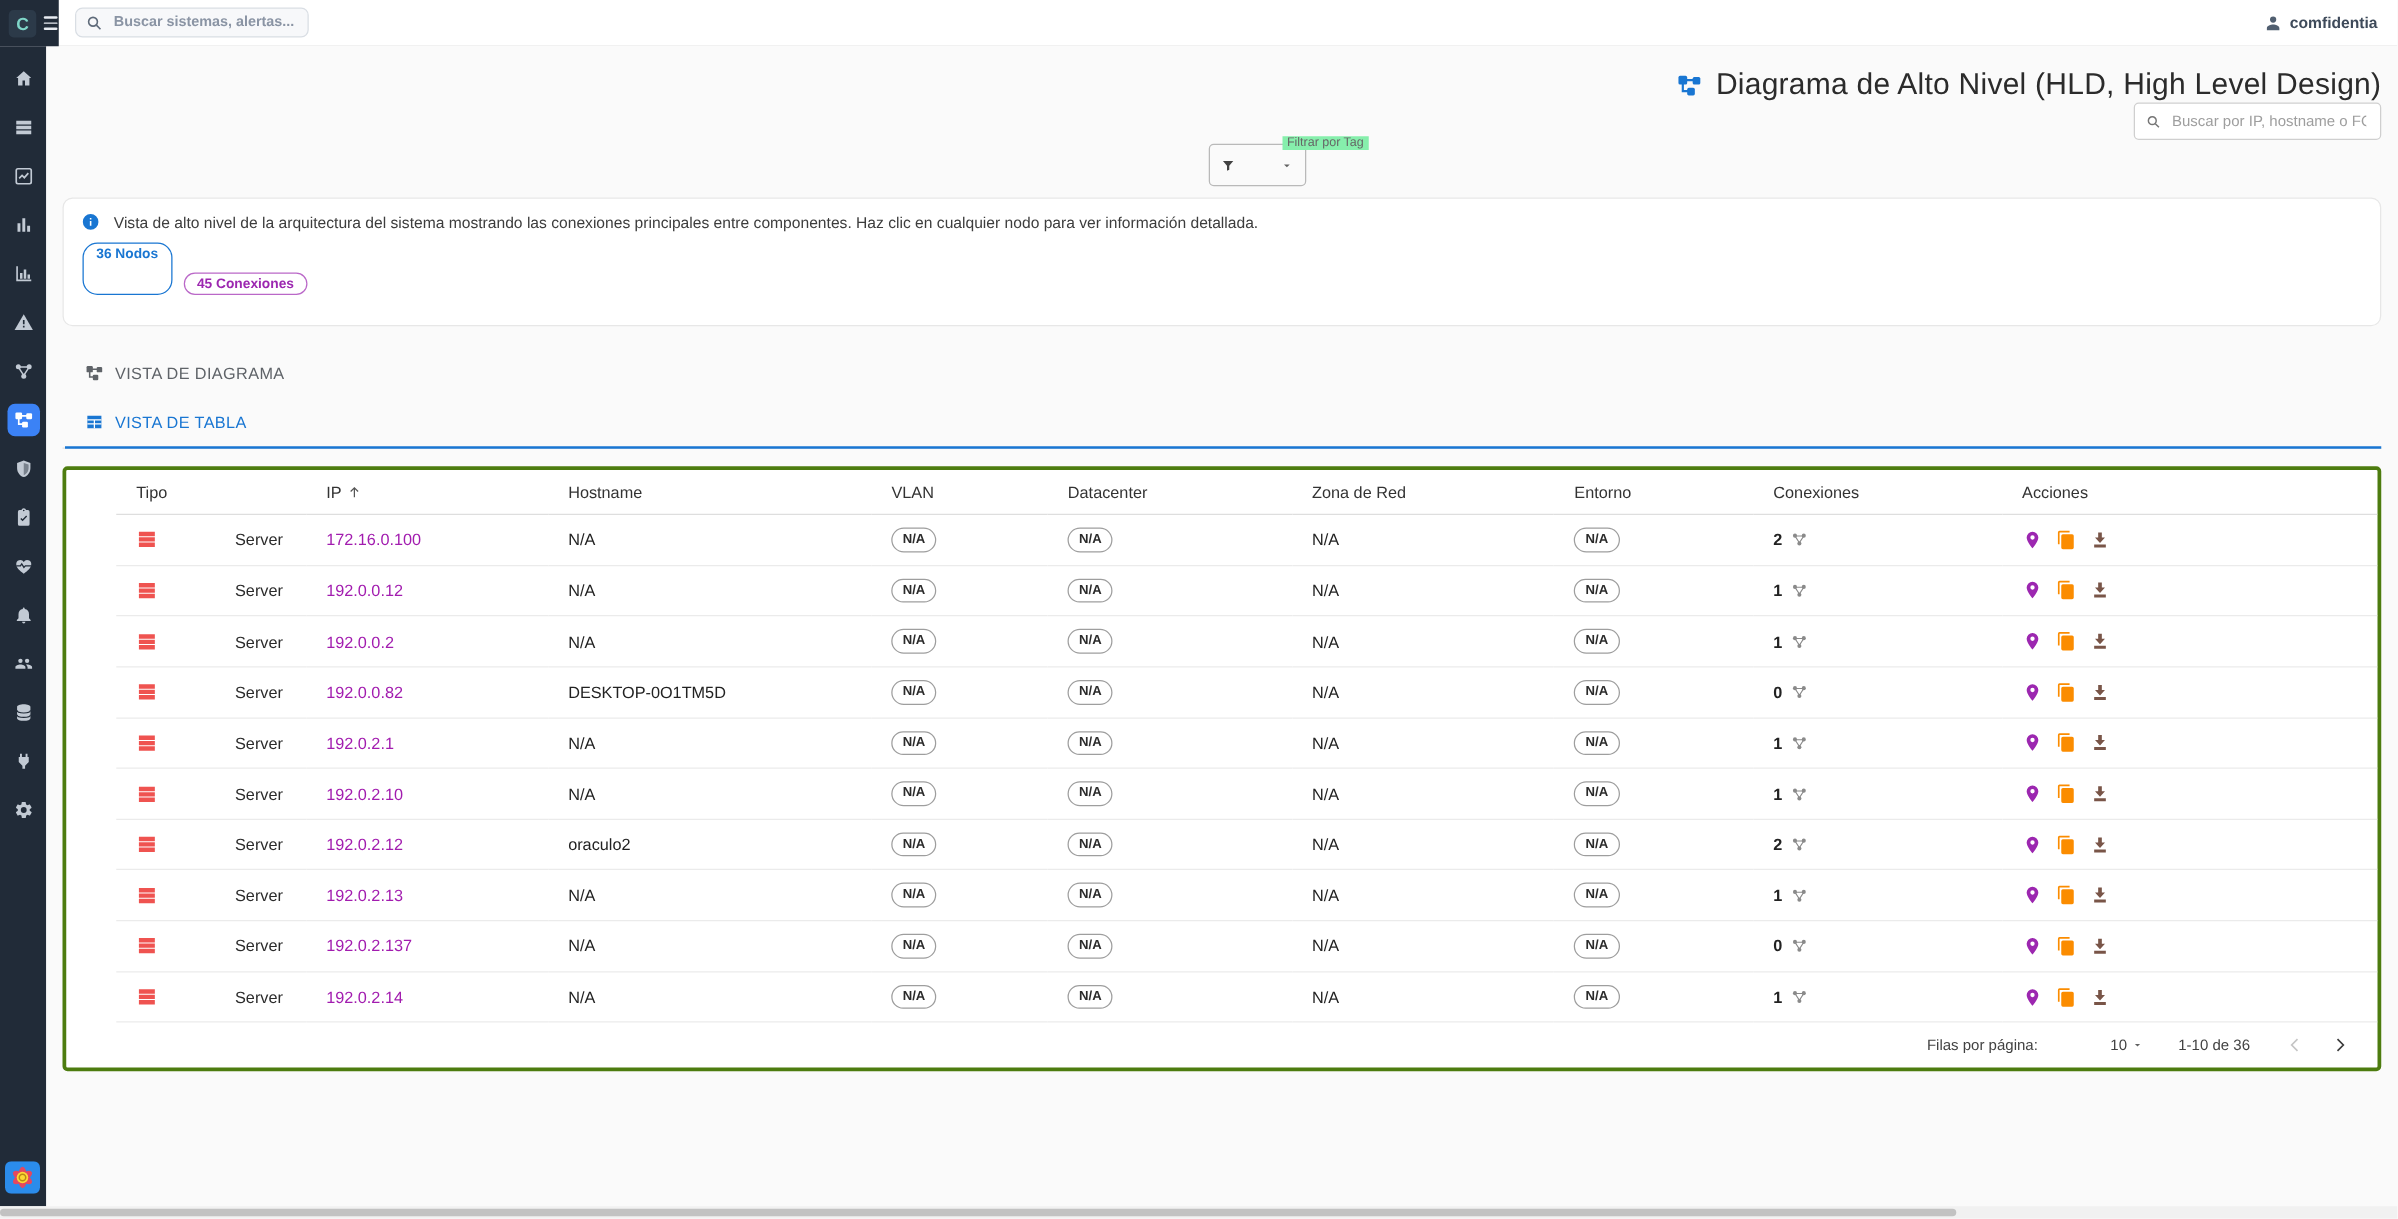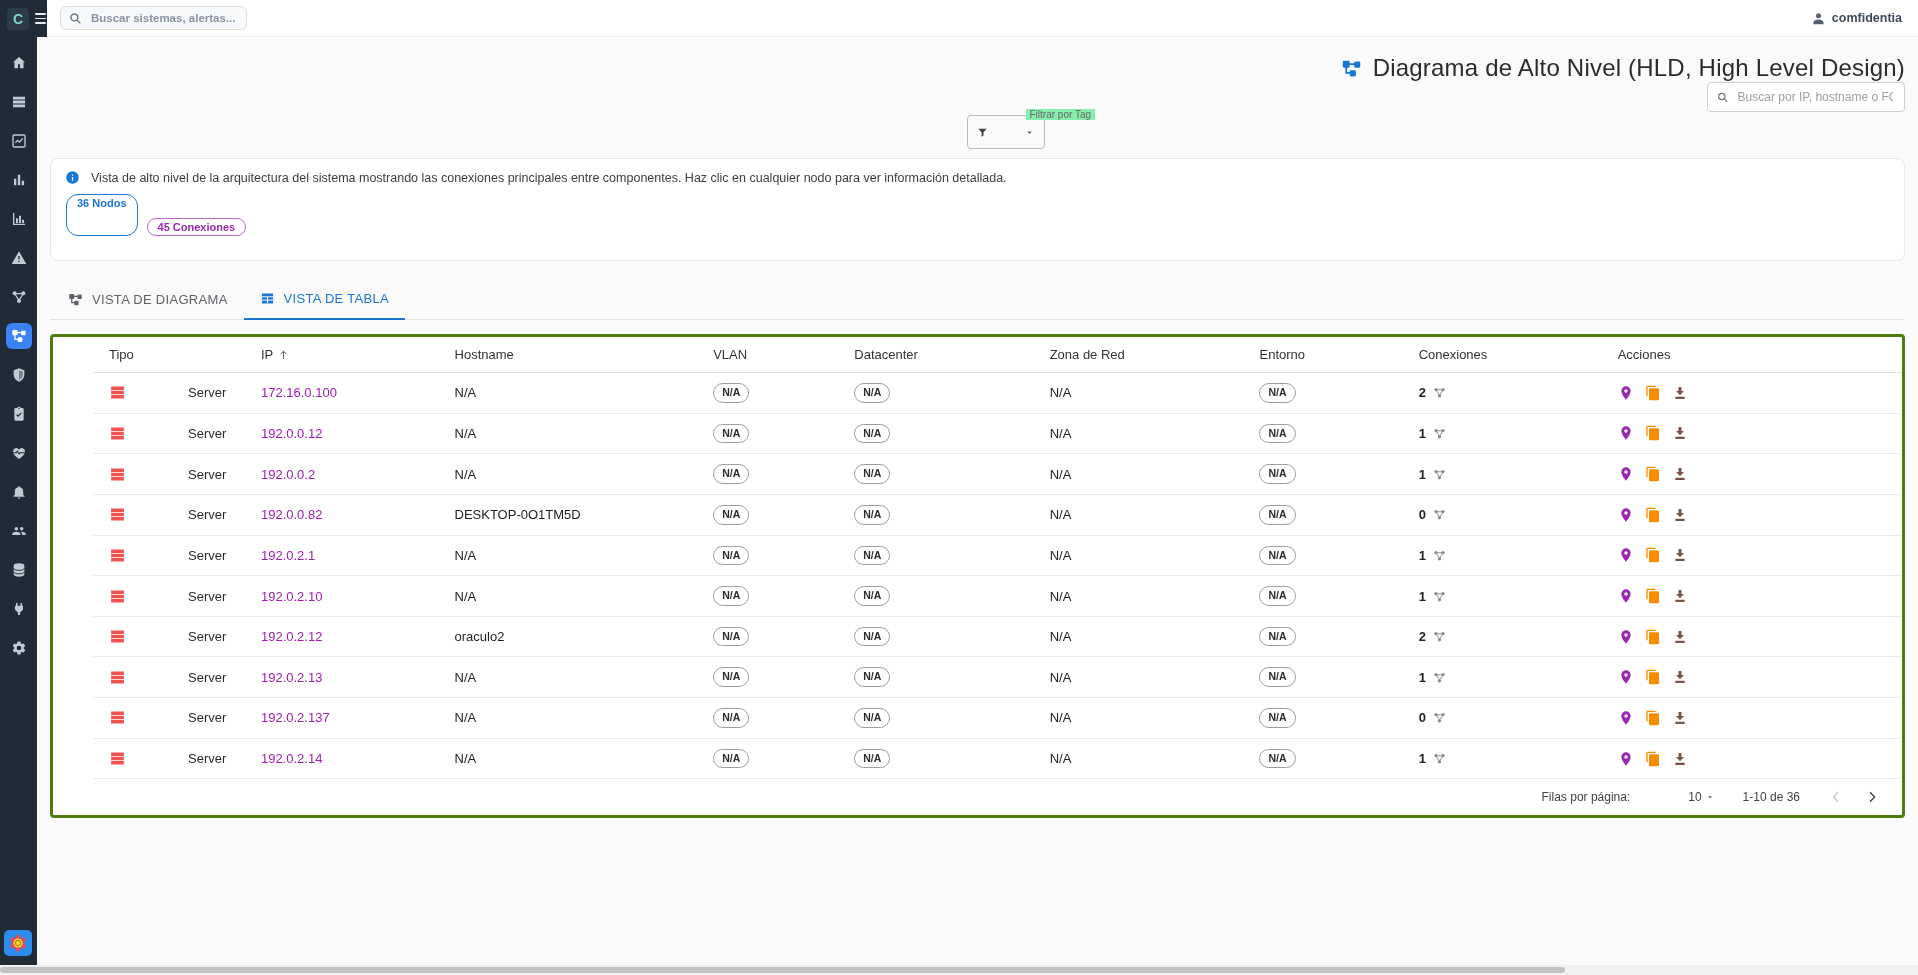--- a/index.html
+++ b/index.html
@@ -57,21 +57,21 @@
                         background:#86efac; padding:0 4px; white-space:nowrap;margin-left:40px; }
 
   .info-card { margin-top:9px; background:#fff; border:1px solid #e7e7e7; border-radius:8px;
                padding:11px 14px 24px 14px; }
   .info-line { display:flex; align-items:center; gap:11px; font-size:12.5px; color:#3d3d3d; }
   .chips { display:flex; gap:9px; margin-top:9px; padding-left:1px; }
   .chip { font-size:11px; font-weight:700; padding:2px 10px; border-radius:12px; border:1px solid; background:#fff; }
   .chip.blue { color:#1976d2; border-color:#1976d2; }
   .chip.purple { color:#9c27b0; border-color:#ba68c8;margin-top:24px; }
 
-  .tabs { display:flex; margin-top:18px; border-bottom:1px solid #e2e2e2; padding-left:2px; }
+  .tabs { display:flex; margin-top:18px; border-bottom:1px solid #e2e2e2; padding-left:2px;flex-direction:column; }
   .tab { display:flex; align-items:center; gap:9px; padding:12px 16px; font-size:13px; font-weight:500;
          letter-spacing:.3px; color:#5f6368; cursor:pointer; }
   .tab svg { fill:#5f6368; }
   .tab.active { color:#1976d2; border-bottom:2px solid #1976d2; margin-bottom:-1px; }
   .tab.active svg { fill:#1976d2; }
 
   .table-card { margin-top:14px; background:#fff; border:3px solid #4d7c0f; border-radius:4px; overflow:hidden;padding-left:40px; }
   table { width:100%; border-collapse:collapse; table-layout:fixed; }
   th { text-align:left; font-size:13px; font-weight:500; color:#333; padding:10px 16px;
        border-bottom:1px solid #dedede; white-space:nowrap; }

